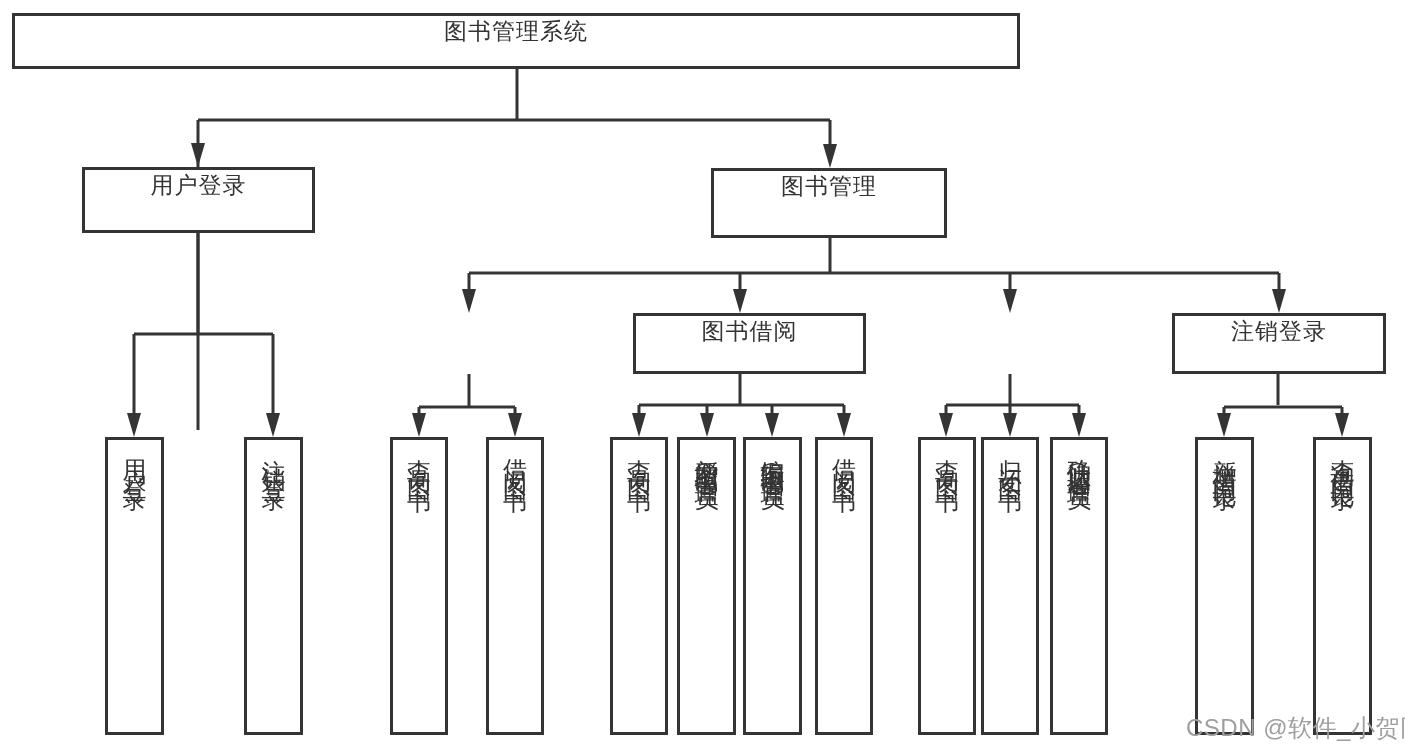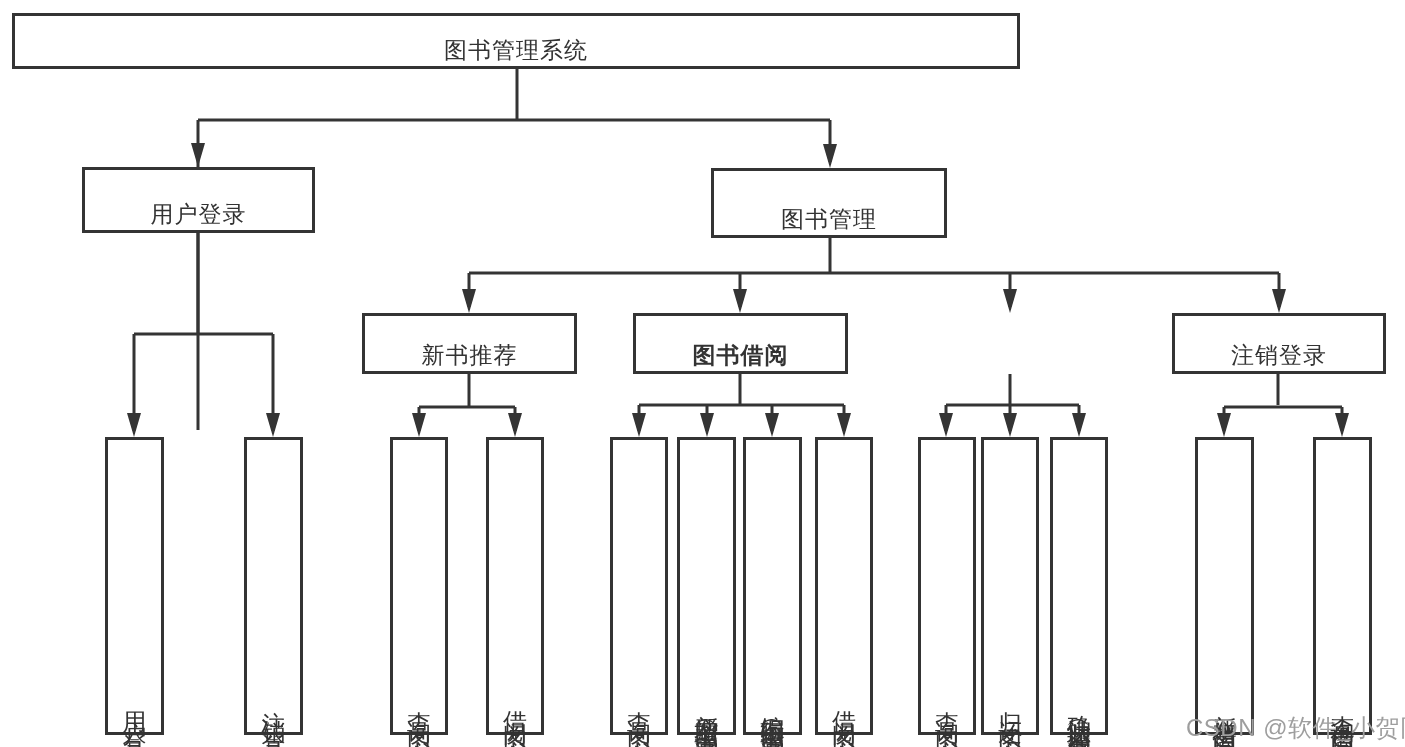--- a/index.html
+++ b/index.html
@@ -10,21 +10,21 @@
     font-family:"Liberation Sans","DejaVu Sans",sans-serif;
     overflow:hidden;
   }
   .connectors{position:absolute;left:0;top:0;width:1405px;height:747px;pointer-events:none;}
   .node{
     position:absolute;
     box-sizing:border-box;
     border:3px solid #343434;
     background:#ffffff;
     display:flex;
-    align-items:flex-end;
+    align-items:flex-start;
     justify-content:center;
     color:#333333;
   }
   .hnode{font-size:23px;letter-spacing:1px;}
   .vnode span{
     writing-mode:vertical-rl;
     text-orientation:mixed;
     font-size:24px;
     letter-spacing:10px;
     line-height:1;
@@ -98,24 +98,21 @@
     <span>图书管理系统</span>
   </div>
 
   <div class="node hnode" style="left:82px;top:167px;width:233px;height:66px;">
     <span>用户登录</span>
   </div>
   <div class="node hnode" style="left:711px;top:168px;width:236px;height:70px;">
     <span>图书管理</span>
   </div>
 
-  <div class="node hnode" style="left:362px;top:313px;width:215px;height:61px;">
-    <span>新书推荐</span>
-  </div>
-  <div class="node hnode" style="left:633px;top:313px;width:215px;height:61px;font-weight:bold;">
+  <div class="node hnode" style="left:633px;top:313px;width:233px;height:61px;">
     <span>图书借阅</span>
   </div>
   <div class="node hnode" style="left:1172px;top:313px;width:214px;height:61px;">
     <span>注销登录</span>
   </div>
 
   <div class="node vnode" style="left:105px;top:437px;width:59px;height:298px;">
     <span>用户登录</span>
   </div>
   <div class="node vnode" style="left:244px;top:437px;width:59px;height:298px;">

